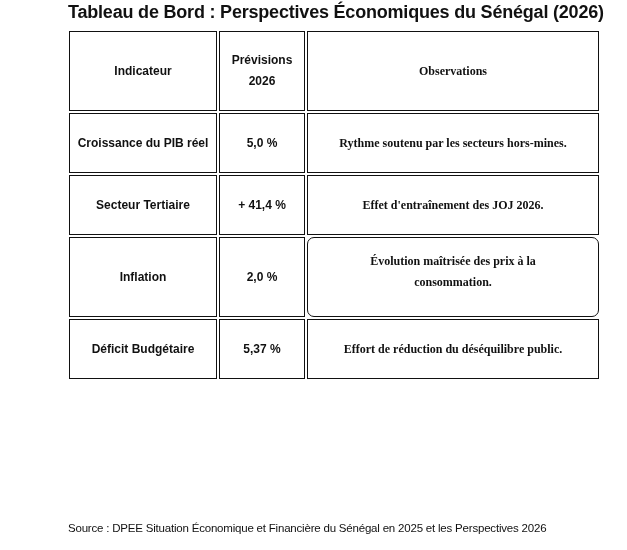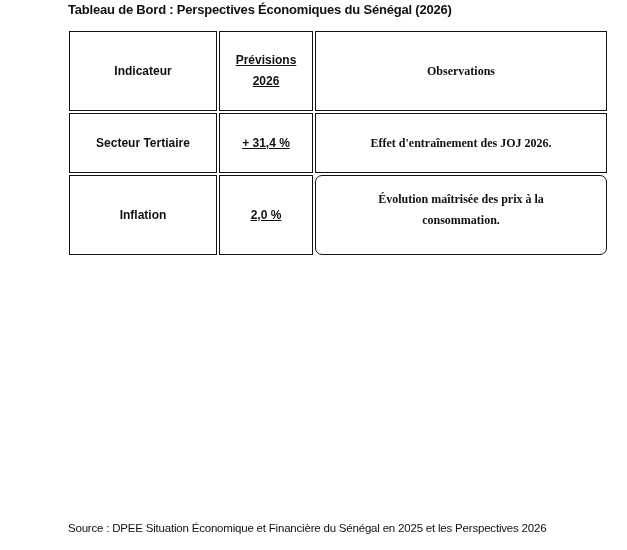--- a/index.html
+++ b/index.html
@@ -12,21 +12,21 @@
       height: 550px;
       position: relative;
       font-family: "Liberation Sans", sans-serif;
       color: #111111;
       overflow: hidden;
     }
     .title {
       position: absolute;
       left: 68px;
       top: 2px;
-      font-size: 13px;
+      font-size: 18px;
       font-weight: bold;
       letter-spacing: -0.2px;
       white-space: nowrap;
     }
     table.board {
       position: absolute;
       left: 69px;
       top: 31px;
       border-collapse: separate;
       border-spacing: 2px;
@@ -37,21 +37,21 @@
       border: 1.5px solid #111111;
       text-align: center;
       vertical-align: middle;
       font-size: 12px;
       font-weight: bold;
       line-height: 21px;
       padding: 0 2px;
       box-sizing: border-box;
     }
     .c1 { width: 148px; }
-    .c2 { width: 94px; text-decoration: underline; }
+    .c2 { width: 86px; }
     .c3 { width: 292px; font-family: Liberation Serif, serif; }
     .r-head { height: 80px; margin-left: 8px; }
     .r-norm { height: 60px; }
     .r-tall { height: 80px; }
     .r-head td { padding-bottom: 8px; }
     .source {
       position: absolute;
       left: 68px;
       top: 522px;
       font-size: 11.5px;
@@ -74,34 +74,44 @@
     </td>
     <td class="c2">
       <span>Prévisions</span><br>
       <span>2026</span>
     </td>
     <td class="c3">
       <span>Observations</span>
     </td>
   </tr>
 
+  <tr class="r-norm">
+    <td class="c1">Croissance du PIB réel</td>
+    <td class="c2">5,0 %</td>
+    <td class="c3">Rythme soutenu par les secteurs hors-mines.</td>
+  </tr>
 
 
   <tr class="r-norm">
     <td class="c1">Secteur Tertiaire</td>
-    <td class="c2">+ 31,4 %</td>
+    <td class="c2">+ 41,4 %</td>
     <td class="c3">Effet d'entraînement des JOJ 2026.</td>
   </tr>
 
   <tr class="r-tall">
     <td class="c1">Inflation</td>
     <td class="c2">2,0 %</td>
     <td class="c3 obs-two-line">
       <span>Évolution maîtrisée des prix à la</span><br>
       <span>consommation.</span>
     </td>
   </tr>
 
+  <tr class="r-norm">
+    <td class="c1">Déficit Budgétaire</td>
+    <td class="c2">5,37 %</td>
+    <td class="c3">Effort de réduction du déséquilibre public.</td>
+  </tr>
 
 </tbody>
   </table>
 
 <div class="source">Source : DPEE Situation Économique et Financière du Sénégal en 2025 et les Perspectives 2026</div>
 
 </body></html>

